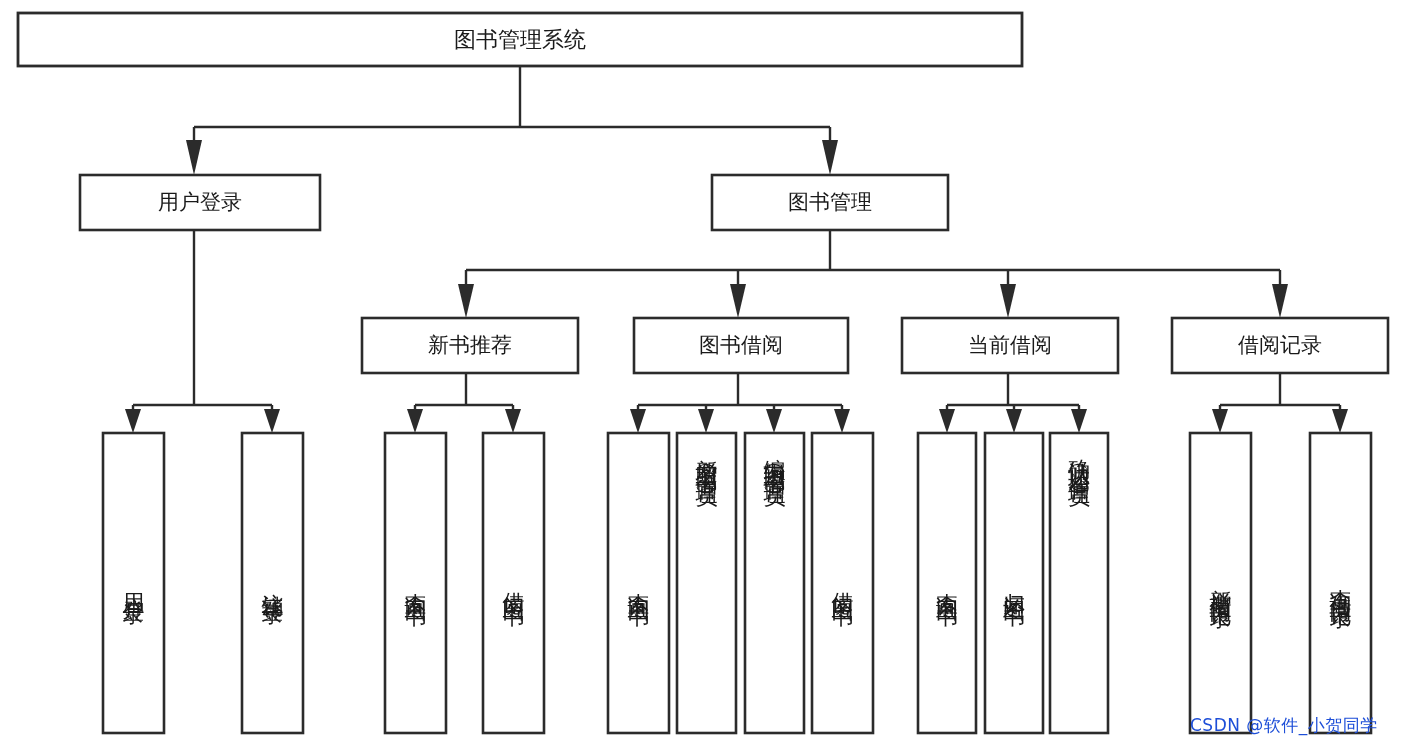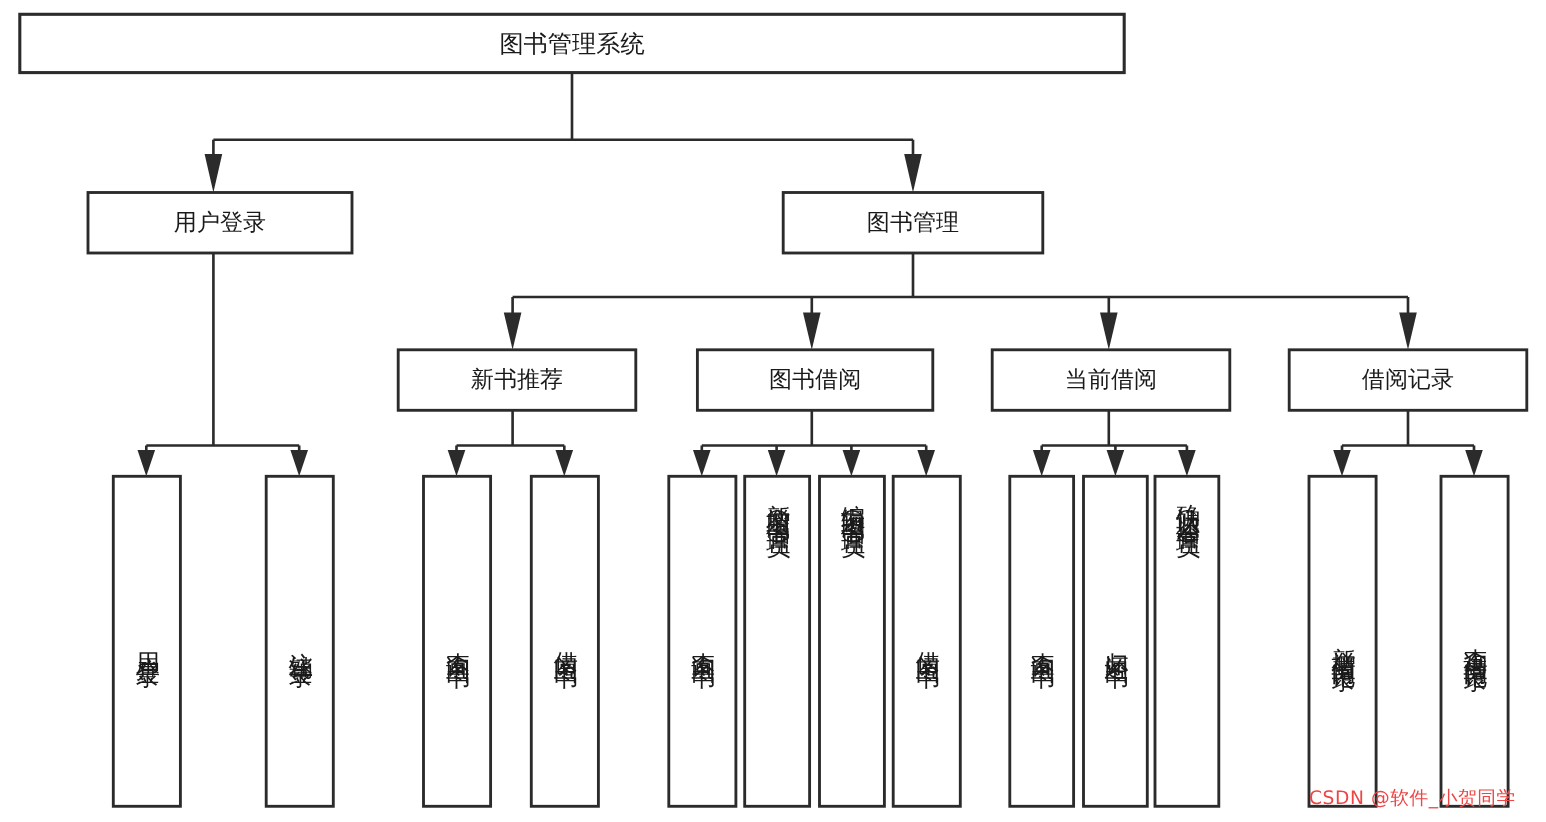--- a/index.html
+++ b/index.html
@@ -76,21 +76,21 @@
     white-space: nowrap;
     text-align: center;
     pointer-events: none;
   }
   .watermark {
     position: absolute;
     left: 1190px;
     top: 714px;
     font-family: "DejaVu Sans", "Liberation Sans", sans-serif;
     font-size: 17px;
-    color: #ef4444;
+    color: #1d4ed8;
     white-space: nowrap;
     letter-spacing: 0.5px;
   }
 </style>
 </head>
 <body>
 
 <div id="diagram-root">
 
   <svg id="diagram-svg" viewBox="0 0 1405 747" xmlns="http://www.w3.org/2000/svg">

